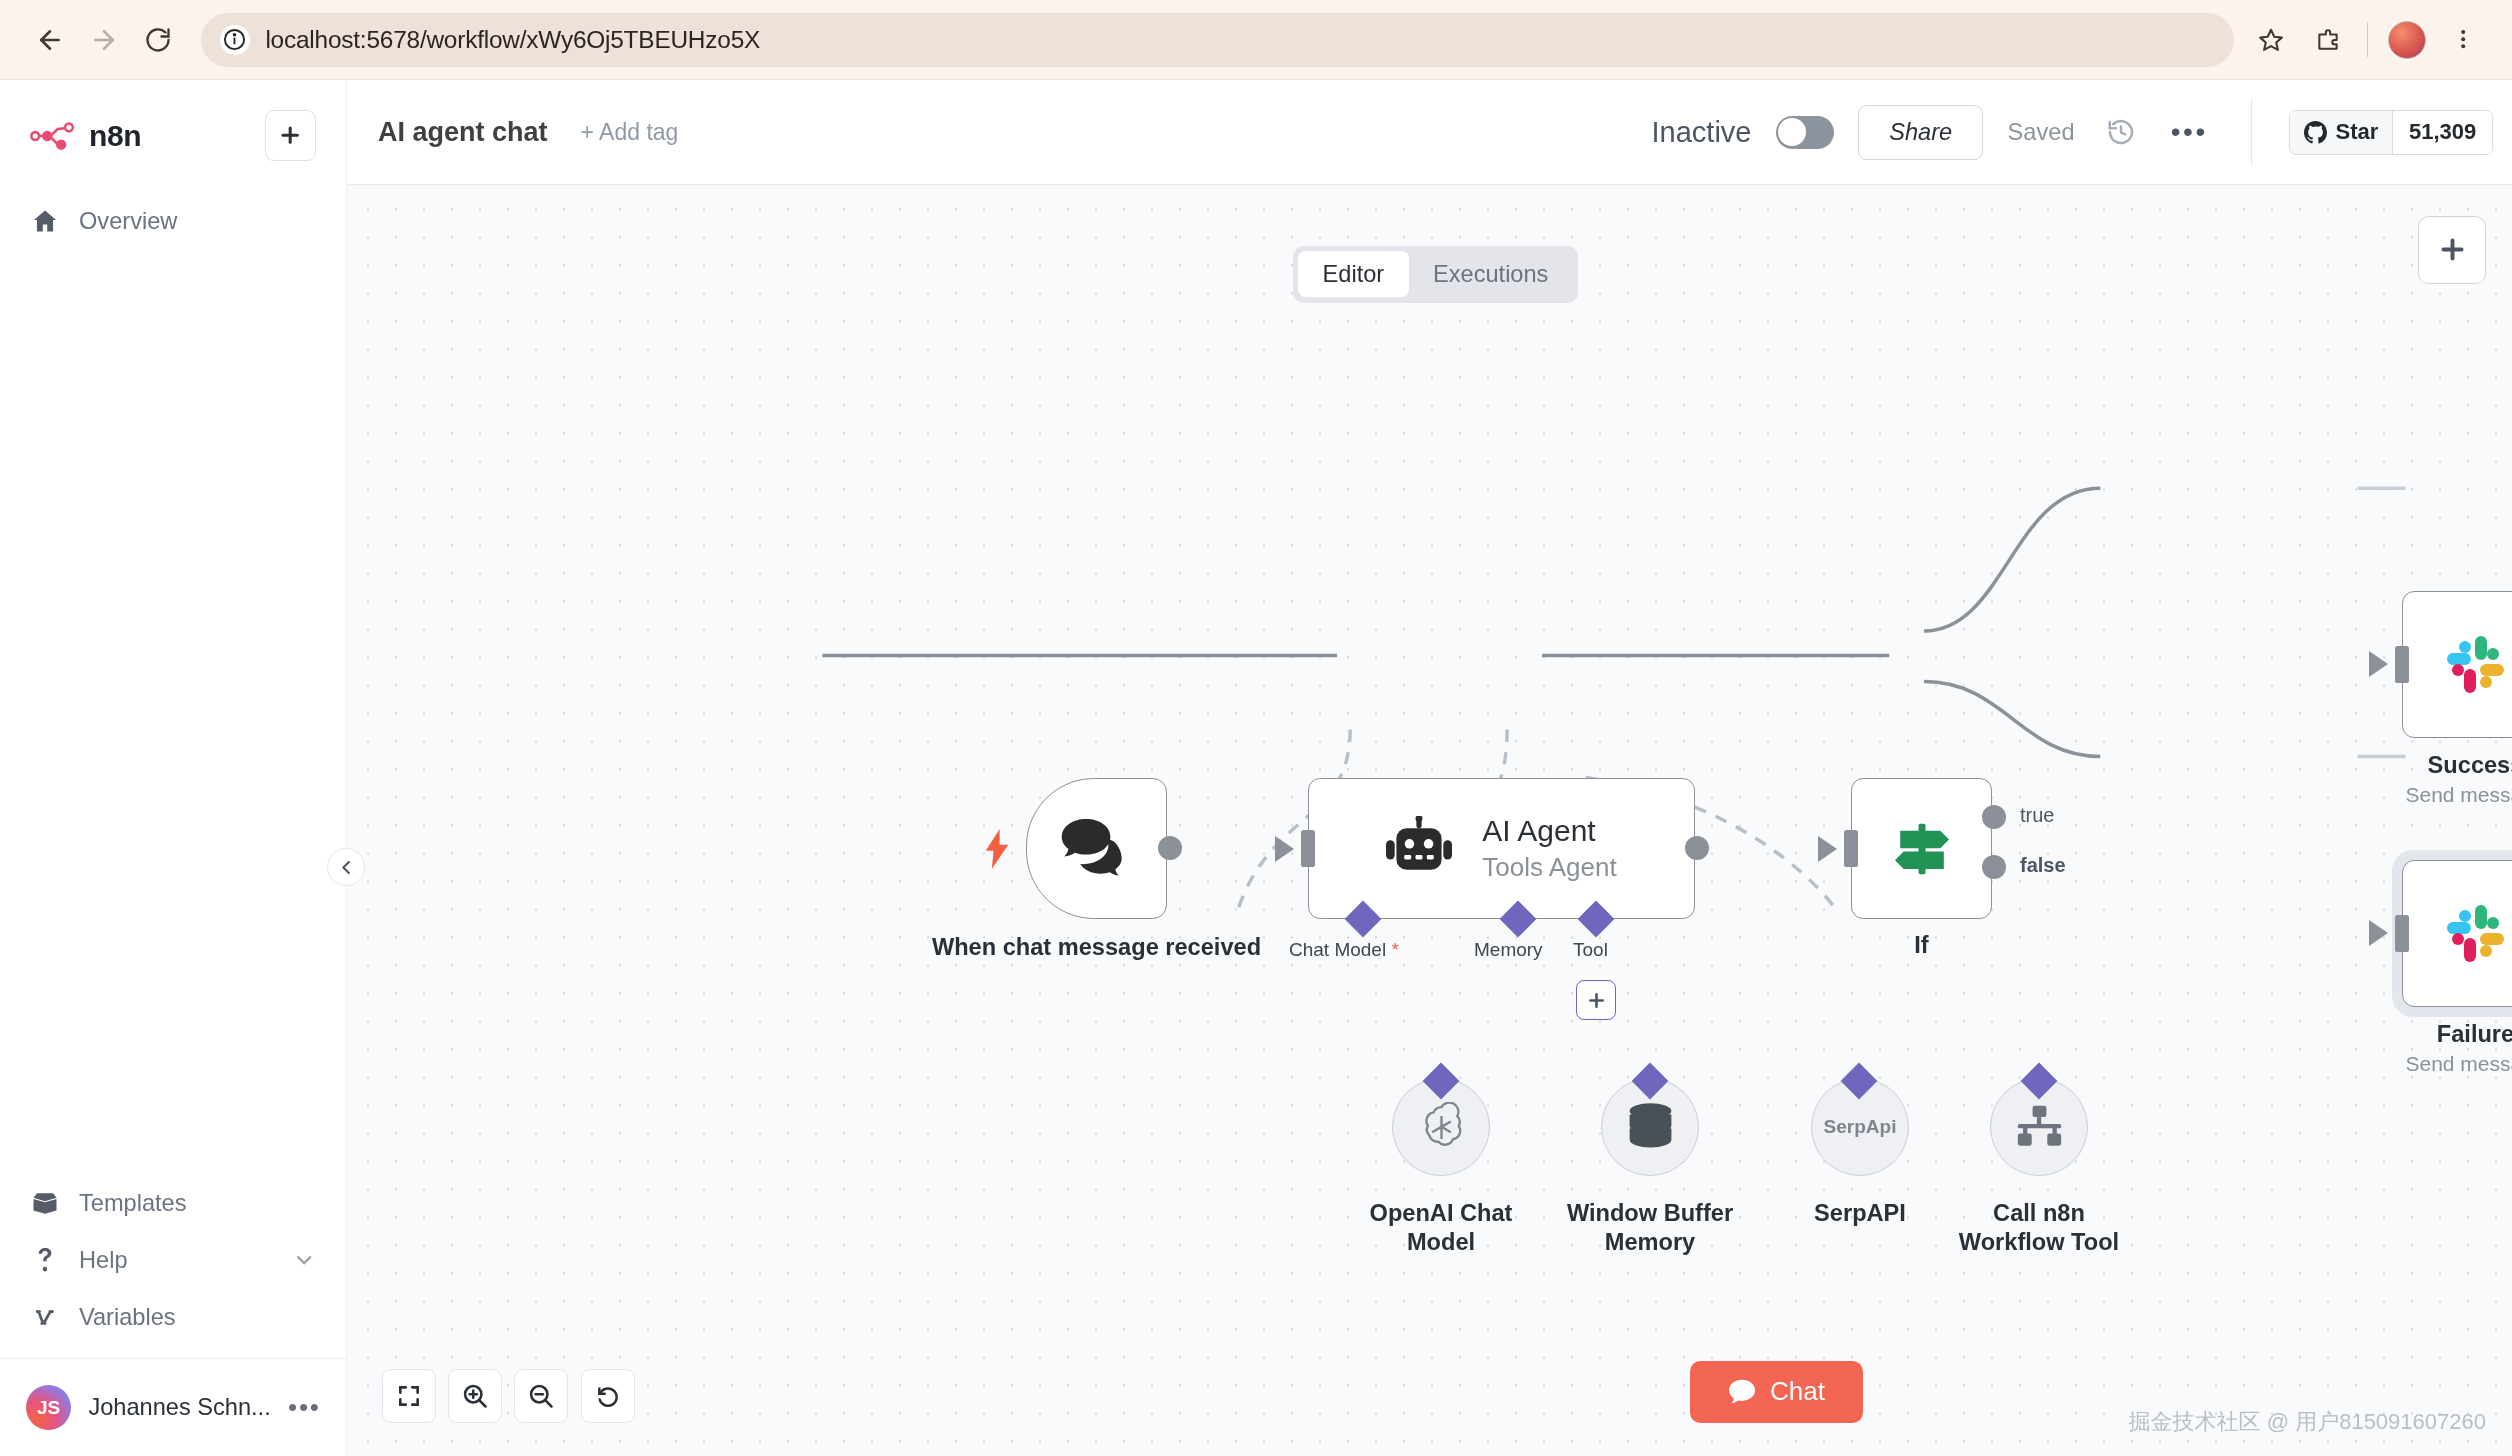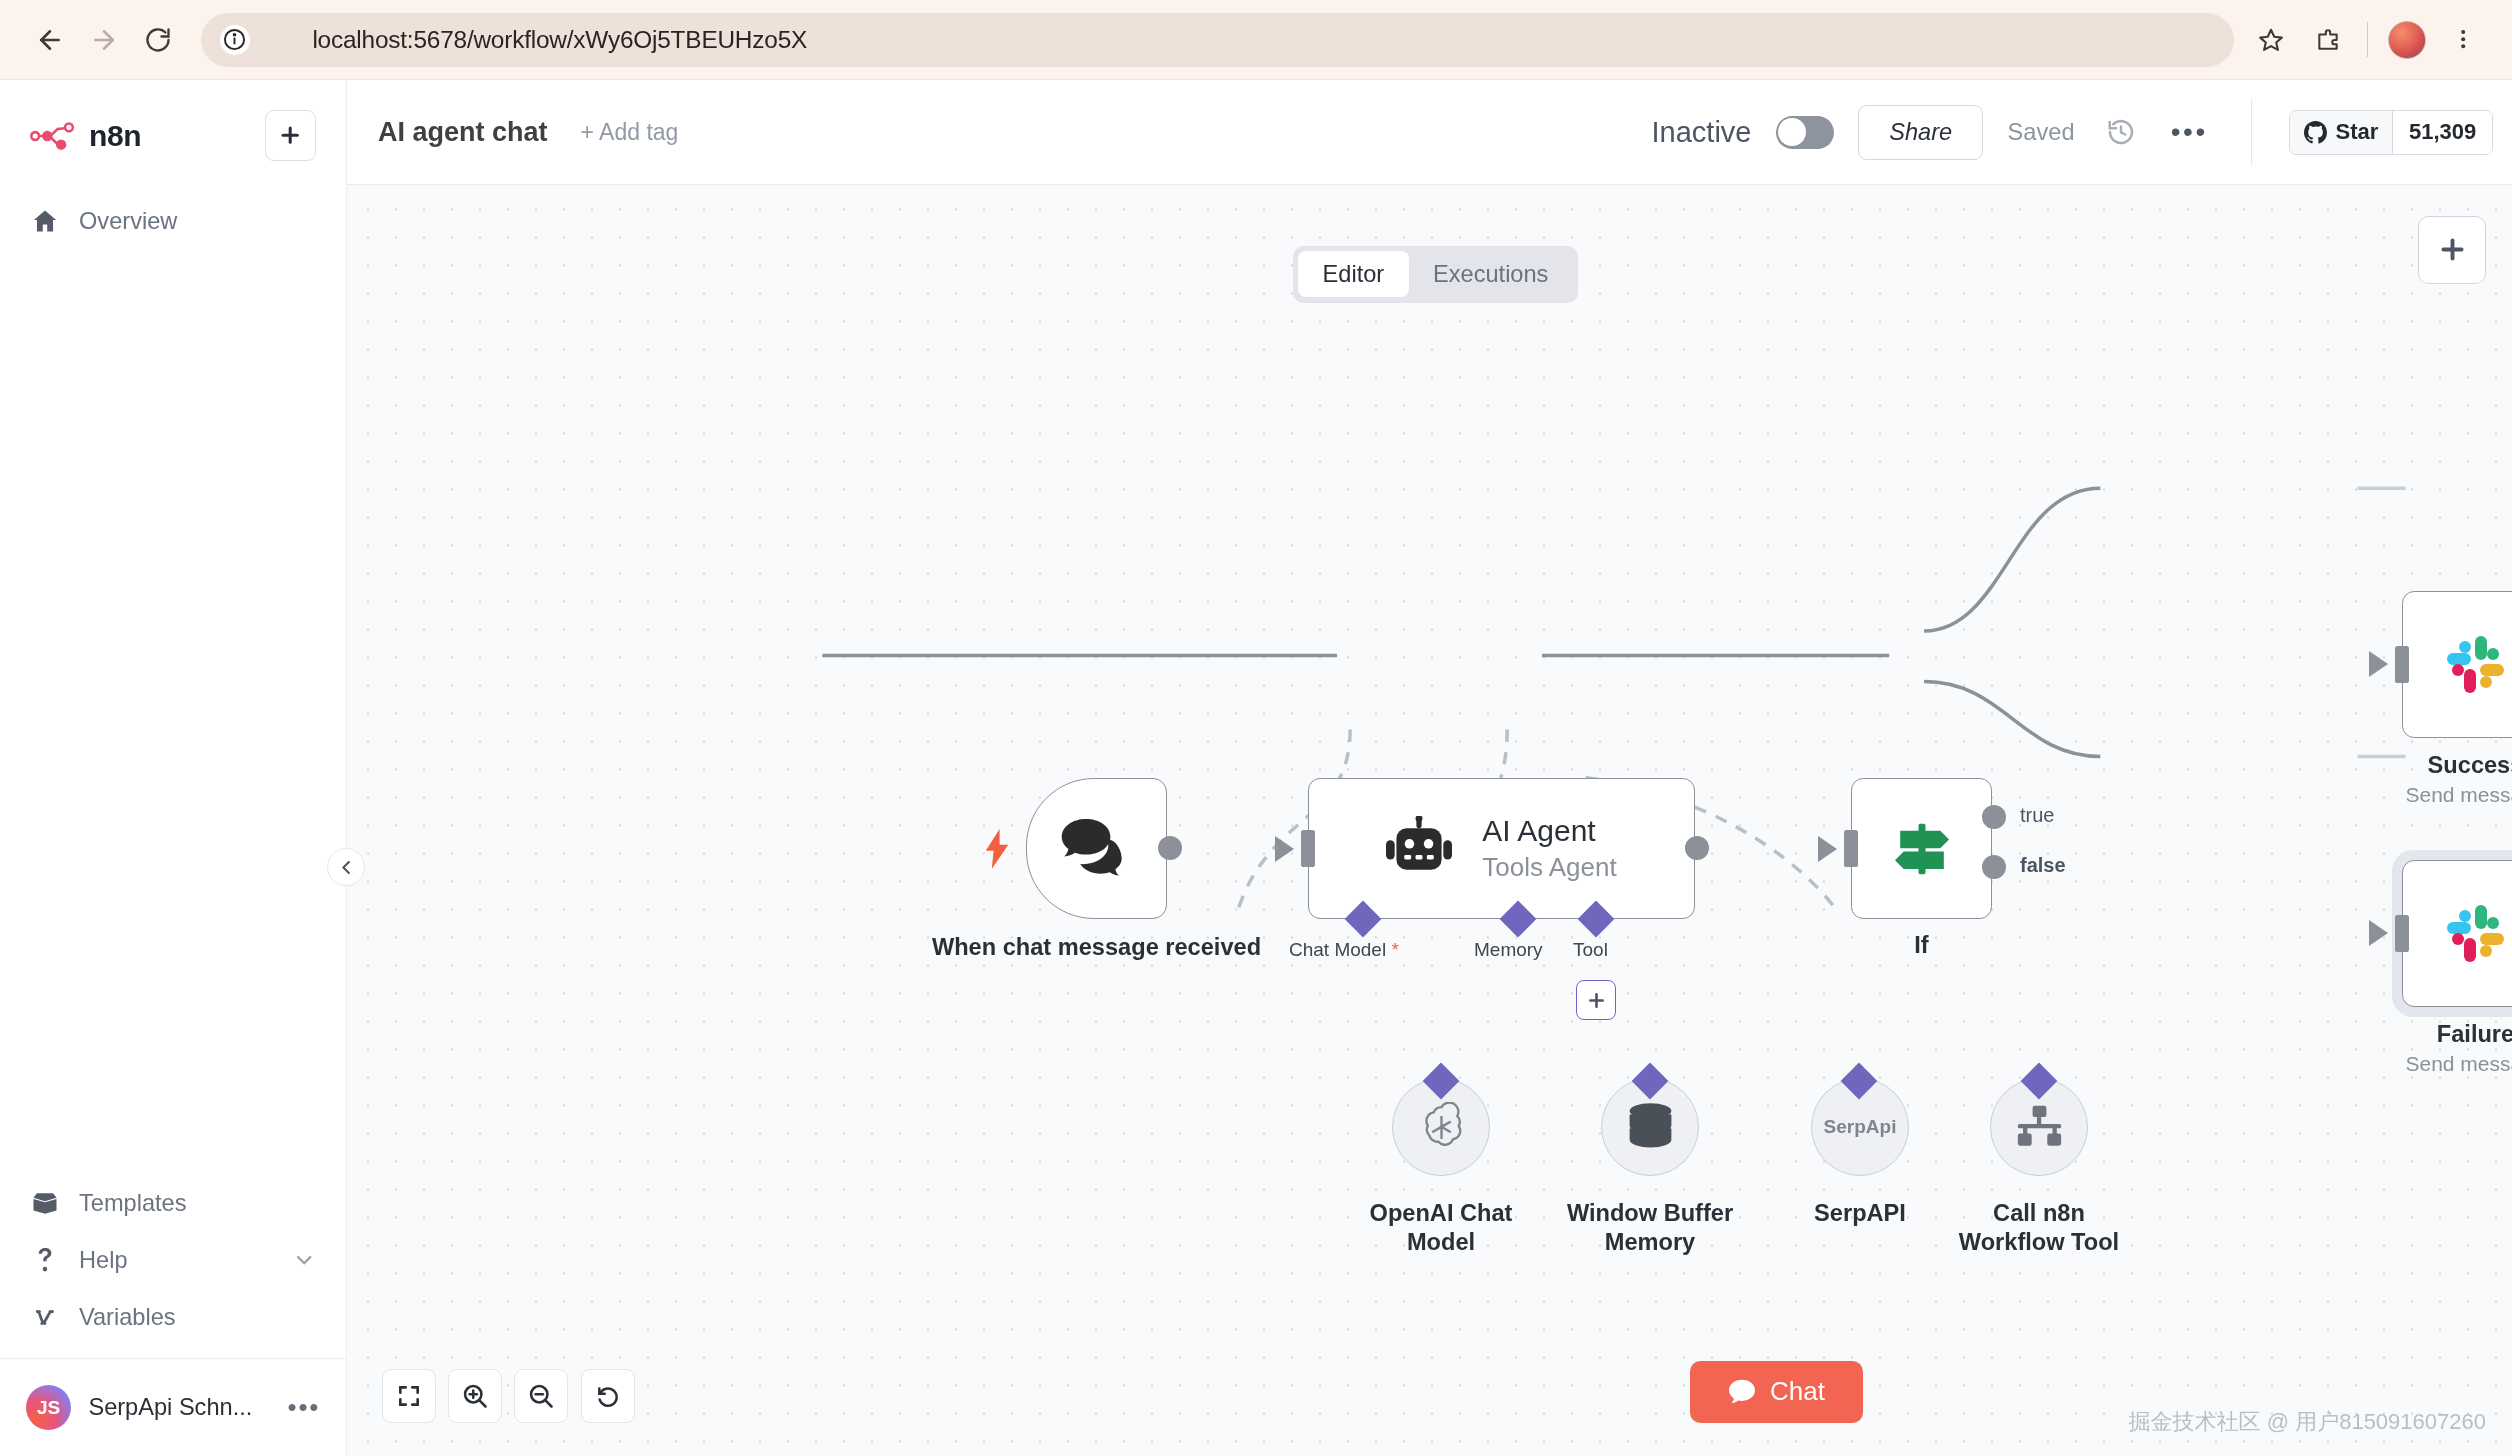--- a/index.html
+++ b/index.html
@@ -30,21 +30,20 @@
     flex: 1 1 auto;
     height: 54px;
     background: #eee1da;
     border-radius: 28px;
     display: flex;
     align-items: center;
     padding: 0 19px;
     margin-left: 15.7px;
     margin-right: 12.2px;
     max-width: 2041px;
-    gap: 47px;
   }
   .omni-info {
     width: 30px; height: 30px;
     border-radius: 50%;
     background: #ffffff;
     display: flex; align-items: center; justify-content: center;
     flex: 0 0 auto;
     margin-right: 15.7px;
   }
   .omni-url {
@@ -513,21 +512,21 @@
           <svg width="26" height="26" viewBox="0 0 24 24" fill="none" stroke="#555c68" stroke-width="2.6" stroke-linecap="round">
             <path d="M5 7c3 0 3 11 7 11M18 7c-3 0-5 11-9 11"></path>
               <path d="M5 7h2M16.5 7H19"></path>
           </svg>
         </span>
         <span>Variables</span>
       </div>
 
       <div class="sb-user">
         <span class="sb-avatar">JS</span>
-        <span class="sb-username">SerpApi Schn...</span>
+        <span class="sb-username">Johannes Schn...</span>
         <span class="sb-dots">•••</span>
       </div>
     </div>
 
     <div class="sb-collapse">
       <svg width="19" height="19" viewBox="0 0 24 24" fill="none" stroke="#4b5563" stroke-width="2.6" stroke-linecap="round" stroke-linejoin="round">
         <polyline points="15 5 8 12 15 19"></polyline>
       </svg>
     </div>
   </div>

